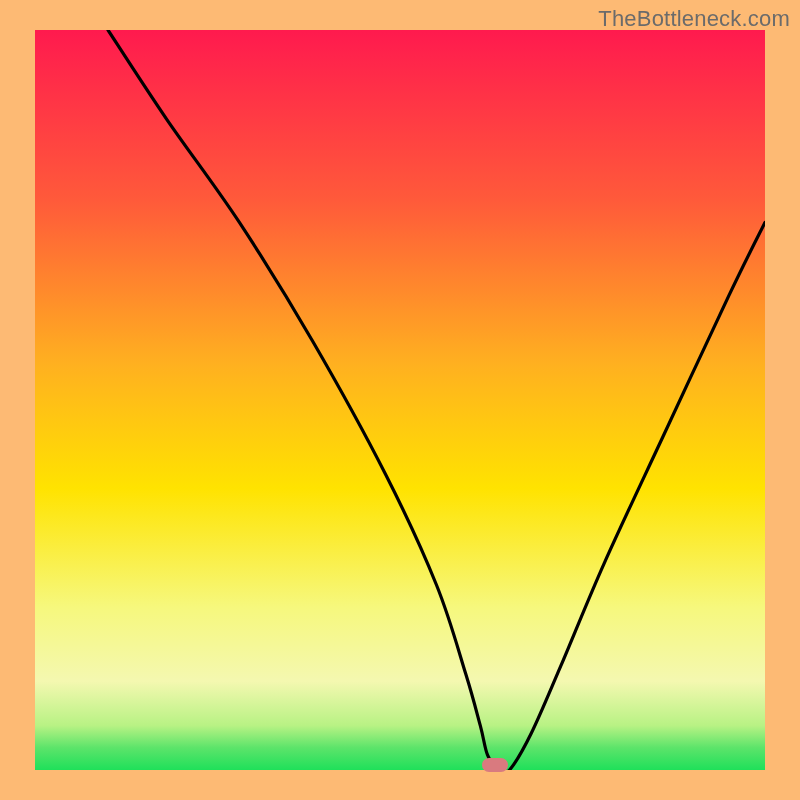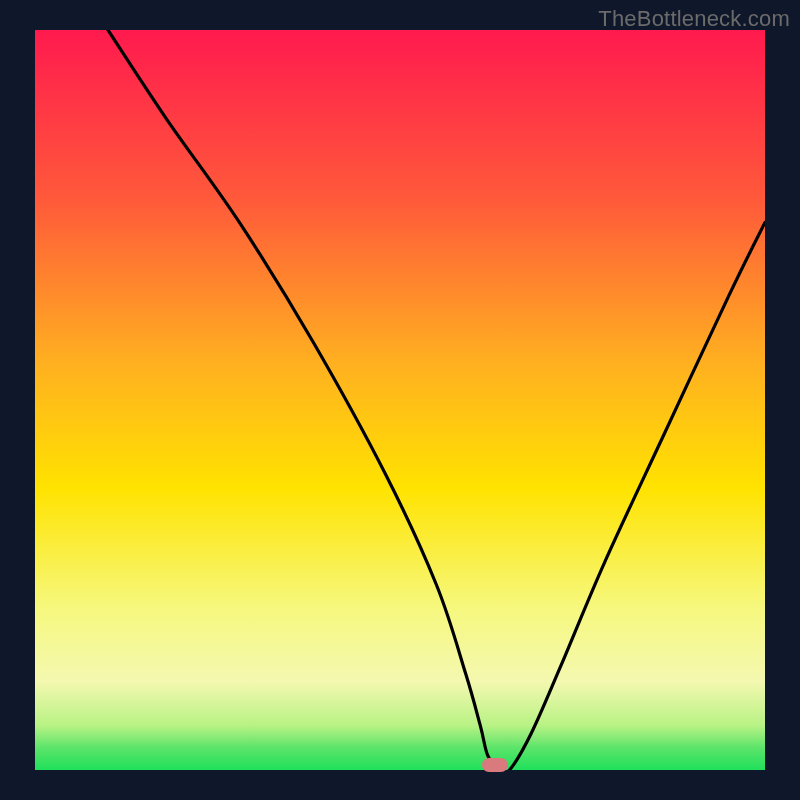--- a/index.html
+++ b/index.html
@@ -8,21 +8,21 @@
     width: 800px;
     height: 800px;
     background: #000;
     overflow: hidden;
     font-family: Arial, Helvetica, sans-serif;
   }
   .frame {
     position: relative;
     width: 800px;
     height: 800px;
-    background: #0f172a;
+    background: #fdba74;
   }
   .watermark {
     position: absolute;
     top: 6px;
     right: 10px;
     color: #6b6b6b;
     font-size: 22px;
     font-weight: 400;
     letter-spacing: 0.2px;
     z-index: 5;

